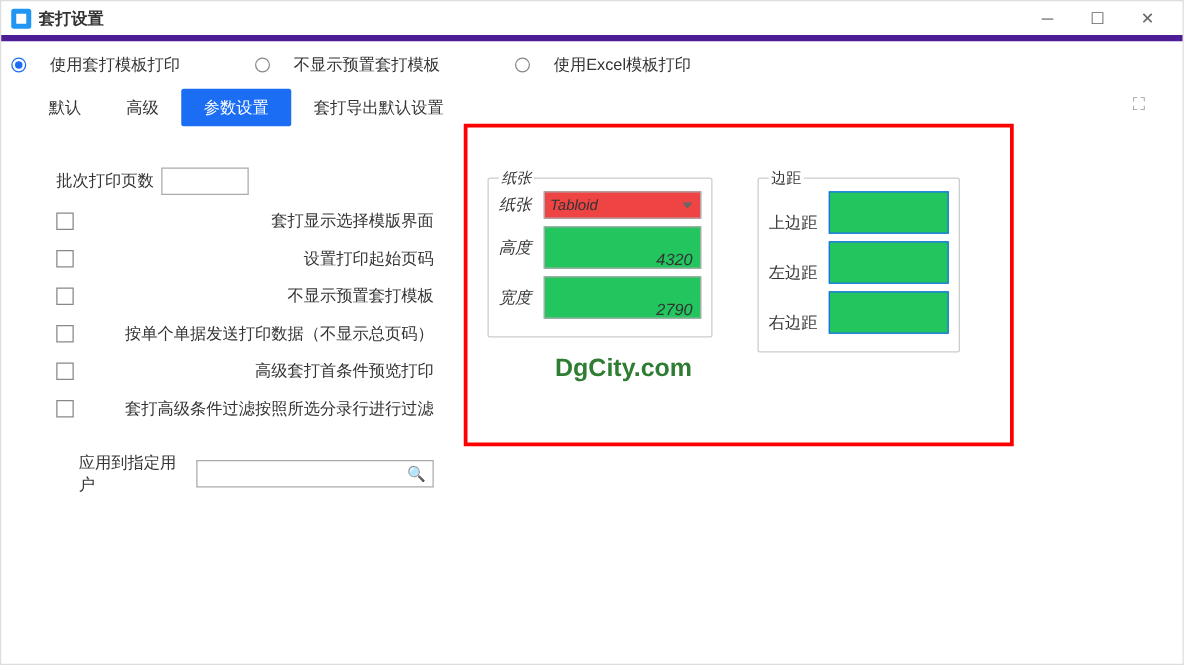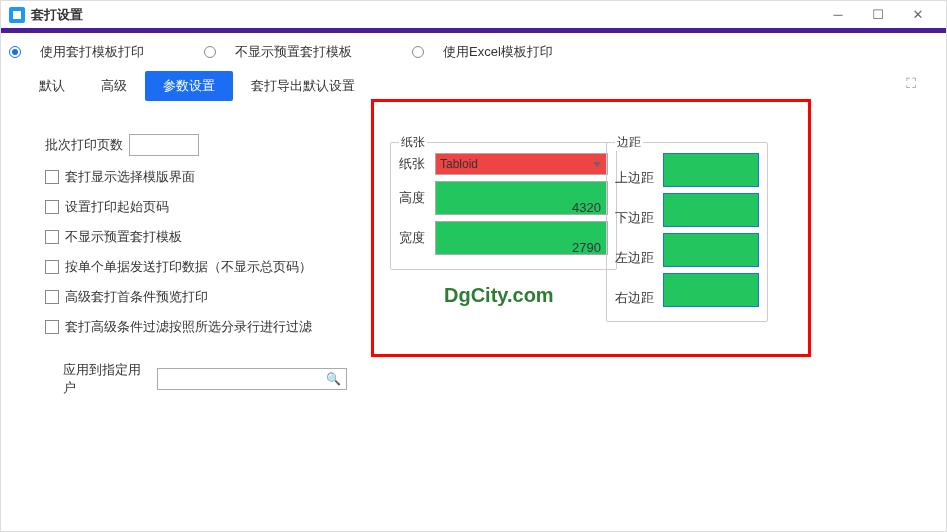--- a/index.html
+++ b/index.html
@@ -16,31 +16,31 @@
 .radio-circle { width: 12px; height: 12px; border: 1px solid #888; border-radius: 50%; display: inline-flex; align-items: center; justify-content: center; }
 .radio-circle.checked { border-color: #1b6ef3; }
 .radio-circle.checked::after { content: ""; width: 6px; height: 6px; background: #1b6ef3; border-radius: 50%; }
 .tabs-row { padding: 0 20px; display: flex; align-items: center; gap: 0; position: relative; }
 .tab { padding: 6px 18px; font-size: 13px; cursor: pointer; }
 .tab.active { background: #1b6ef3; color: #fff; border-radius: 2px; }
 .expand-icon { position: absolute; right: 30px; top: 4px; color: #999; cursor: pointer; font-size: 14px; }
 .content { padding: 10px 20px; display: flex; }
 .left-panel { width: 350px; padding: 20px 24px 0 24px; }
 .field-row { display: flex; align-items: center; margin-bottom: 6px; padding: 3px 0; }
-.check-row { display: flex; align-items: center; margin-bottom: 6px; padding: 3px 0; }
+.check-row { display: flex; align-items: center; margin-bottom: 6px; padding: 3px 0; justify-content: space-between; }
 .checkbox { width: 14px; height: 14px; border: 1px solid #888; margin-right: 6px; background: #fff; cursor: pointer; }
 .text-input { border: 1px solid #aaa; height: 22px; padding: 0 4px; font-size: 13px; }
 .text-input.small { width: 70px; }
 .text-input.wide { width: 190px; }
 .search-wrap { position: relative; display: inline-block; }
 .search-icon { position: absolute; right: 6px; top: 4px; color: #888; font-size: 12px; }
 .right-panel { flex: 1; position: relative; }
 .red-box { border: 3px solid #f00; position: absolute; left: 0px; top: -12px; width: 440px; height: 258px; }
 .fieldset { border: 1px solid #ccc; border-radius: 2px; padding: 10px 8px 8px 8px; position: absolute; }
-.fieldset.paper { left: 16px; top: 40px; width: 227px; }
+.fieldset.paper { left: 16px; top: 40px; width: 180px; font-style: italic; }
 .fieldset.margin { left: 232px; top: 40px; width: 162px; }
 .fieldset-label { position: absolute; top: -9px; left: 8px; background: #fff; padding: 0 2px; font-size: 12px; }
 .frow { display: flex; align-items: center; margin-bottom: 6px; }
 .flabel { width: 36px; font-size: 13px; }
 .flabel.wide { width: 48px; margin-top: 16px; }
 .fselect { flex: 1; border: 1px solid #aaa; height: 22px; display: flex; align-items: center; padding: 0 4px; font-size: 12px; position: relative; cursor: pointer; background: #ef4444; }
 .fselect::after { content: ""; position: absolute; right: 6px; top: 8px; width: 0; height: 0; border-left: 4px solid transparent; border-right: 4px solid transparent; border-top: 5px solid #666; }
 .ftext { flex: 1; border: 1px solid #aaa; height: 22px; text-align: right; padding: 16px 6px; font-size: 13px; line-height: 20px; background: #22c55e; }
 .ftext.blue { border-color: #1b6ef3; }
 .watermark { position: absolute; left: 70px; top: 182px; font-size: 20px; font-weight: bold; color: #2e7d32; font-style: normal; letter-spacing: 0; }
@@ -144,24 +144,20 @@
           </div>
         </div>
 
         <div class="fieldset margin">
           <span class="fieldset-label">边距</span>
           <div class="frow">
             <span class="flabel wide">上边距</span>
             <div class="ftext blue"></div>
           </div>
           <div class="frow">
-            <span class="flabel wide">下边距</span>
-            <div class="ftext blue"></div>
-          </div>
-          <div class="frow">
             <span class="flabel wide">左边距</span>
             <div class="ftext blue"></div>
           </div>
           <div class="frow">
             <span class="flabel wide">右边距</span>
             <div class="ftext blue"></div>
           </div>
         </div>
 
         <div class="watermark">DgCity.com</div>

